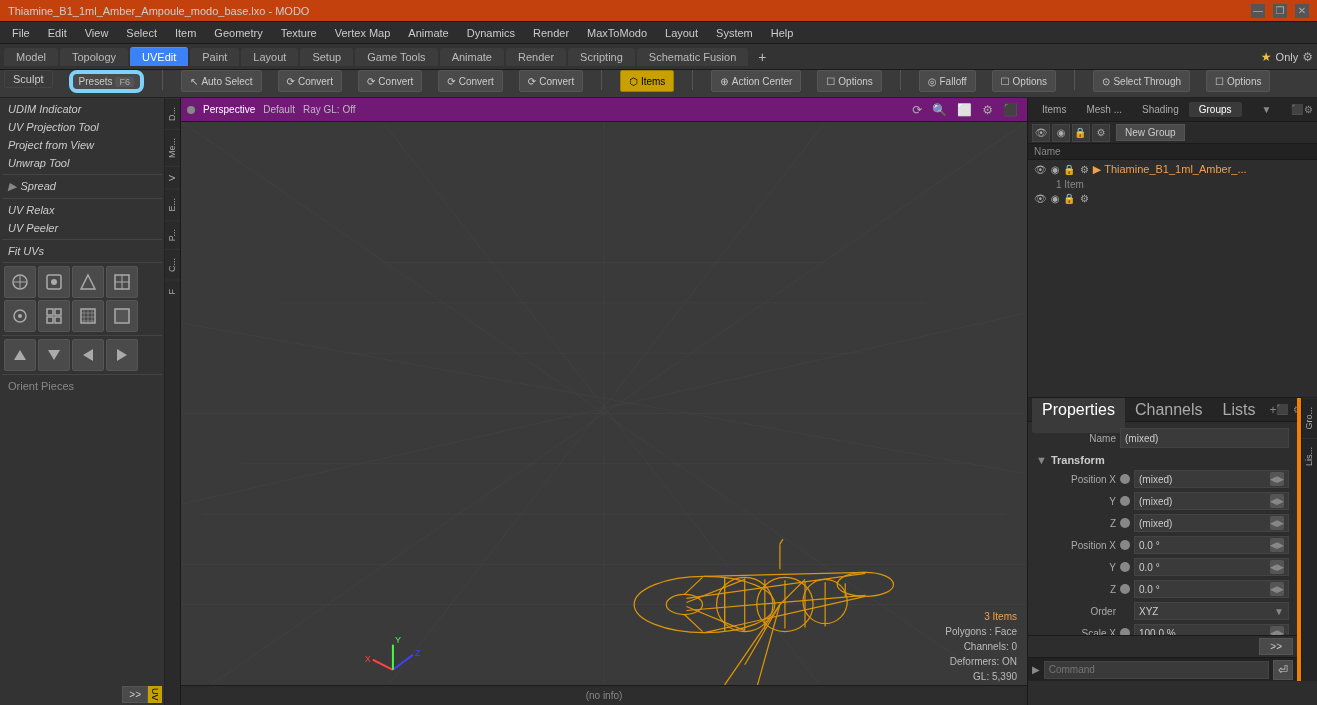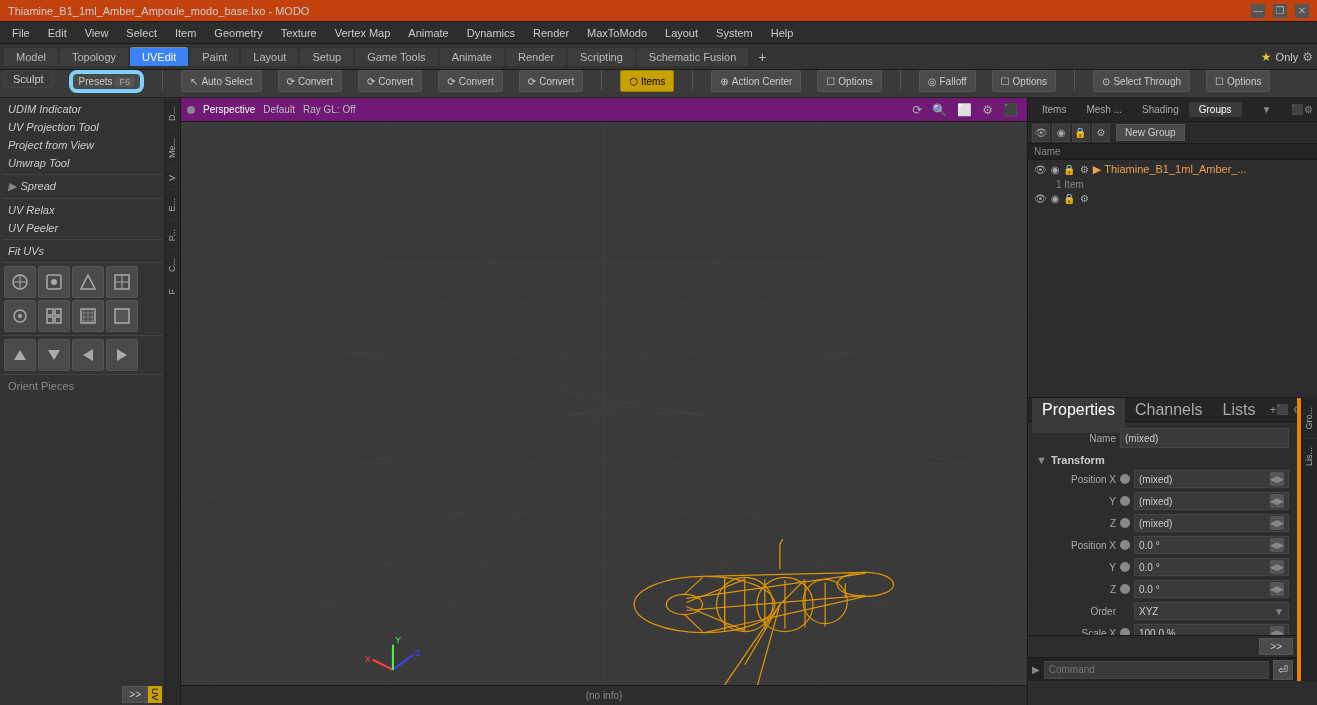--- a/index.html
+++ b/index.html
@@ -443,20 +443,28 @@
           <line x1="0" y1="0" x2="20" y2="-15" stroke="#4040ff"></line>
           <line x1="0" y1="0" x2="-20" y2="-10" stroke="#ff4040"></line>
           <line x1="0" y1="0" x2="0" y2="-25" stroke="#40ff40"></line>
 
           <text x="22" y="-14" fill="#4040ff" font-size="9">Z</text>
           <text x="-28" y="-8" fill="#ff4040" font-size="9">X</text>
           <text x="2" y="-27" fill="#40ff40" font-size="9">Y</text>
         </g>
       </svg>
 
+      <div id="viewport-status">
+        <div class="status-highlight">3 Items</div>
+        <div>Polygons : Face</div>
+        <div>Channels: 0</div>
+        <div>Deformers: ON</div>
+        <div>GL: 5,390</div>
+        <div>2 mm</div>
+      </div>
     </div>
     <div id="bottombar">
       <span>(no info)</span>
     </div>
   </div>
 
   <div id="right-panel">
 
     <div id="right-top">
       <div id="right-top-tabs">

